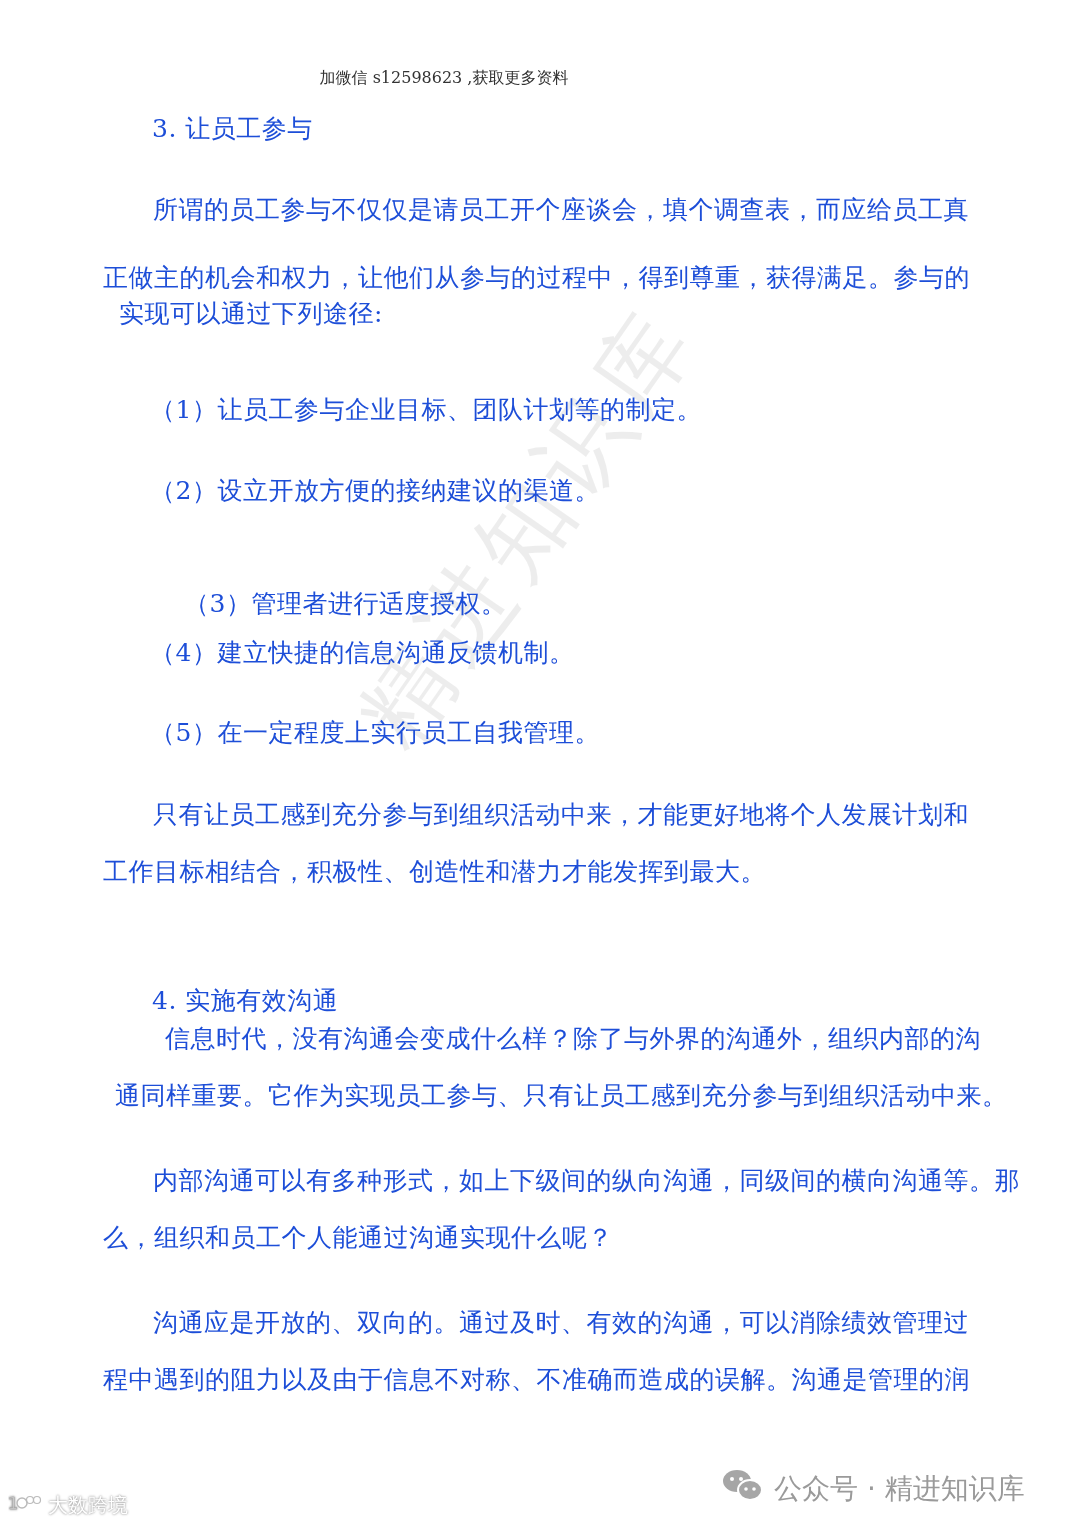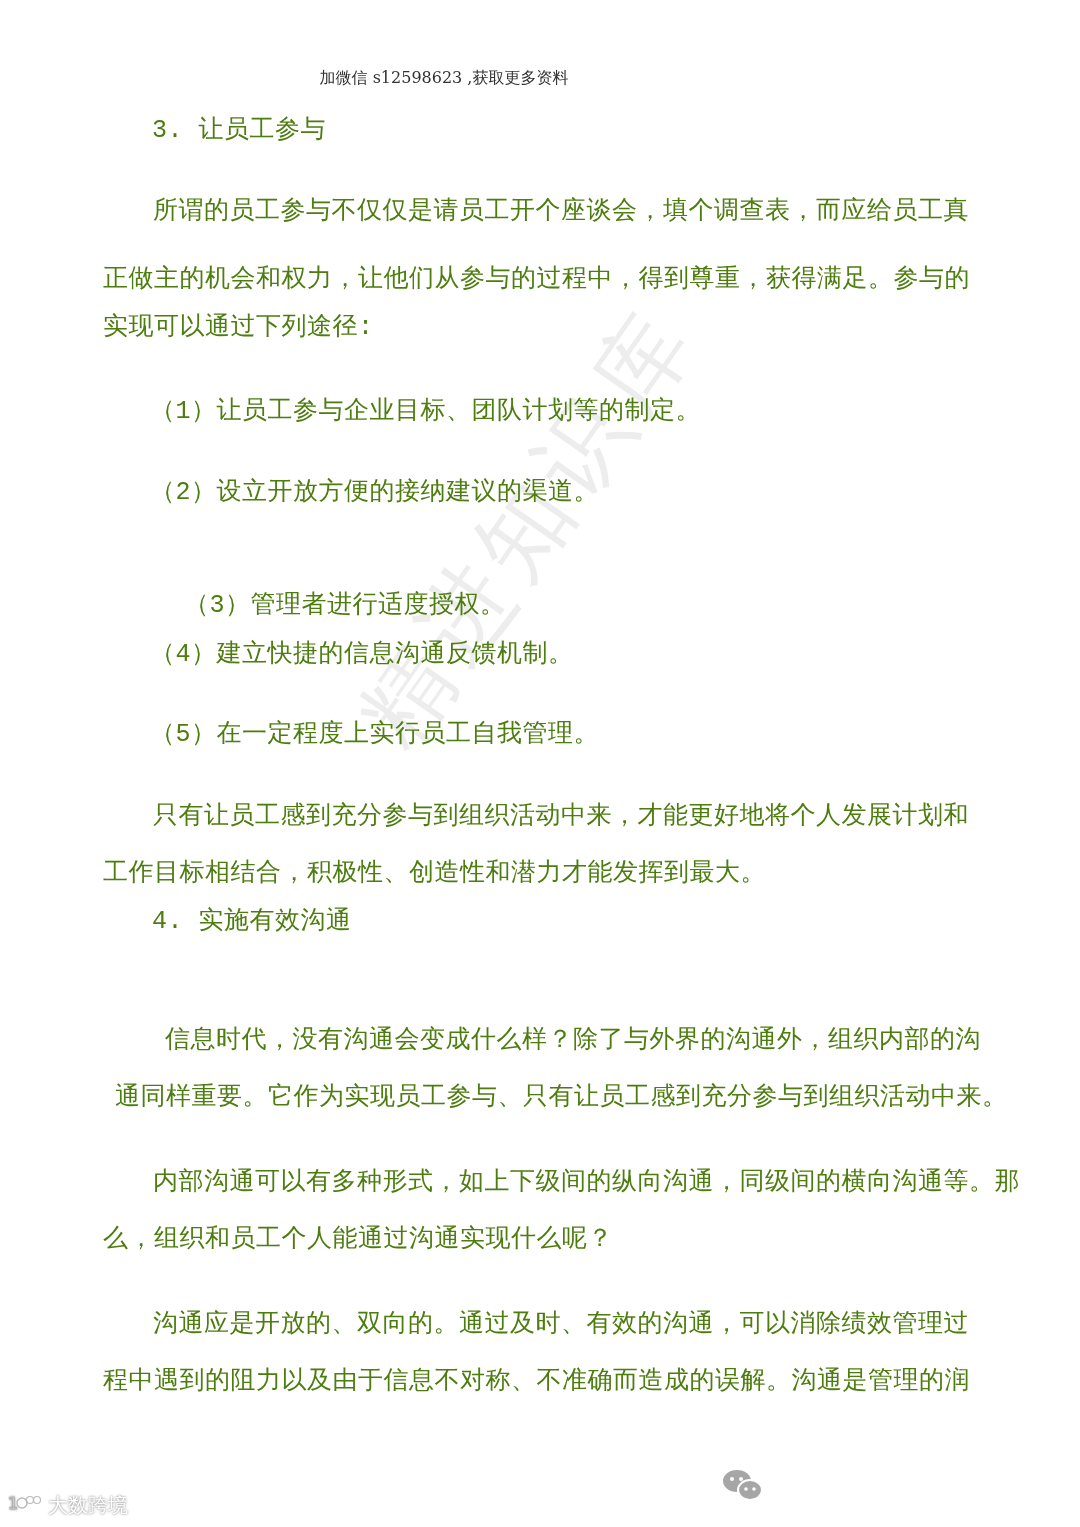--- a/index.html
+++ b/index.html
@@ -6,23 +6,22 @@
   body {
     width:1080px; height:1527px; position:relative; overflow:hidden;
     background:#ffffff; color:#1a1a1a;
     font-family:"DejaVu Serif", "Liberation Serif", serif;
   }
   .header-note {
     position:absolute; top:68px; left:0; width:888px; text-align:center;
     font-size:16px; color:#333;
   }
   .line {
-    position:absolute; left:103px; font-size:25px; white-space:nowrap; color:#4d7c0f;
+    position:absolute; left:103px; font-size:25px; white-space:nowrap; color:#1d4ed8;
     letter-spacing:0.5px;
-    font-family:Liberation Mono, monospace;
   }
   .watermark {
     position:absolute; left:330px; top:700px; font-size:92px; color:rgba(0,0,0,0.07);
     transform:rotate(-55deg); transform-origin:left top; white-space:nowrap;
     font-family:"DejaVu Sans", sans-serif; letter-spacing:10px;
   }
   .footer-right {
     position:absolute; top:1468px; left:722px; display:flex; align-items:center; gap:10px;
     font-family:"DejaVu Sans", sans-serif; font-size:28px; color:#9a9a9a;
   }
@@ -36,32 +35,32 @@
 <body>
 
 <div class="header-note">加微信 s12598623 ,获取更多资料</div>
 
 <div class="watermark">精进知识库</div>
 
 <div class="line" style="top:112px;left:152px;">3. 让员工参与</div>
 
 <div class="line" style="top:193px;left:153px;">所谓的员工参与不仅仅是请员工开个座谈会，填个调查表，而应给员工真</div>
 <div class="line" style="top:250px;margin-top:11px;">正做主的机会和权力，让他们从参与的过程中，得到尊重，获得满足。参与的</div>
-<div class="line" style="top:309px;">实现可以通过下列途径:</div>
+<div class="line" style="top:297px;margin-left:16px;">实现可以通过下列途径:</div>
 
 <div class="line" style="top:393px;left:150px;">（1）让员工参与企业目标、团队计划等的制定。</div>
 <div class="line" style="top:474px;left:150px;">（2）设立开放方便的接纳建议的渠道。</div>
 <div class="line" style="top:587px;left:150px;margin-left:34px;">（3）管理者进行适度授权。</div>
 <div class="line" style="top:636px;left:150px;">（4）建立快捷的信息沟通反馈机制。</div>
 <div class="line" style="top:716px;left:150px;text-align:right;">（5）在一定程度上实行员工自我管理。</div>
 
 <div class="line" style="top:798px;left:153px;">只有让员工感到充分参与到组织活动中来，才能更好地将个人发展计划和</div>
 <div class="line" style="top:855px;">工作目标相结合，积极性、创造性和潜力才能发挥到最大。</div>
 
-<div class="line" style="top:903px;left:152px;">4. 实施有效沟通</div>
+<div class="line" style="top:984px;left:152px;">4. 实施有效沟通</div>
 
 <div class="line" style="top:1022px;left:165px;">信息时代，没有沟通会变成什么样？除了与外界的沟通外，组织内部的沟</div>
 <div class="line" style="top:1079px;left:115px;">通同样重要。它作为实现员工参与、只有让员工感到充分参与到组织活动中来。</div>
 
 <div class="line" style="top:1164px;left:153px;">内部沟通可以有多种形式，如上下级间的纵向沟通，同级间的横向沟通等。那</div>
 <div class="line" style="top:1221px;">么，组织和员工个人能通过沟通实现什么呢？</div>
 
 <div class="line" style="top:1306px;left:153px;">沟通应是开放的、双向的。通过及时、有效的沟通，可以消除绩效管理过</div>
 <div class="line" style="top:1363px;">程中遇到的阻力以及由于信息不对称、不准确而造成的误解。沟通是管理的润</div>
 
@@ -81,13 +80,14 @@
   <span>
     <svg width="42" height="34" viewBox="0 0 42 34">
       <ellipse cx="15" cy="13" rx="14" ry="11" fill="#a6a6a6"></ellipse>
       <circle cx="10" cy="11" r="2" fill="#fff"></circle>
         <circle cx="19" cy="11" r="2" fill="#fff"></circle>
       <ellipse cx="28" cy="22" rx="12" ry="10" fill="#a6a6a6" stroke="#fff" stroke-width="2"></ellipse>
       <circle cx="24" cy="21" r="1.8" fill="#fff"></circle>
         <circle cx="32" cy="21" r="1.8" fill="#fff"></circle>
     </svg>
   </span>
+  <span>公众号 · 精进知识库</span>
 </div>
 
 </body></html>

